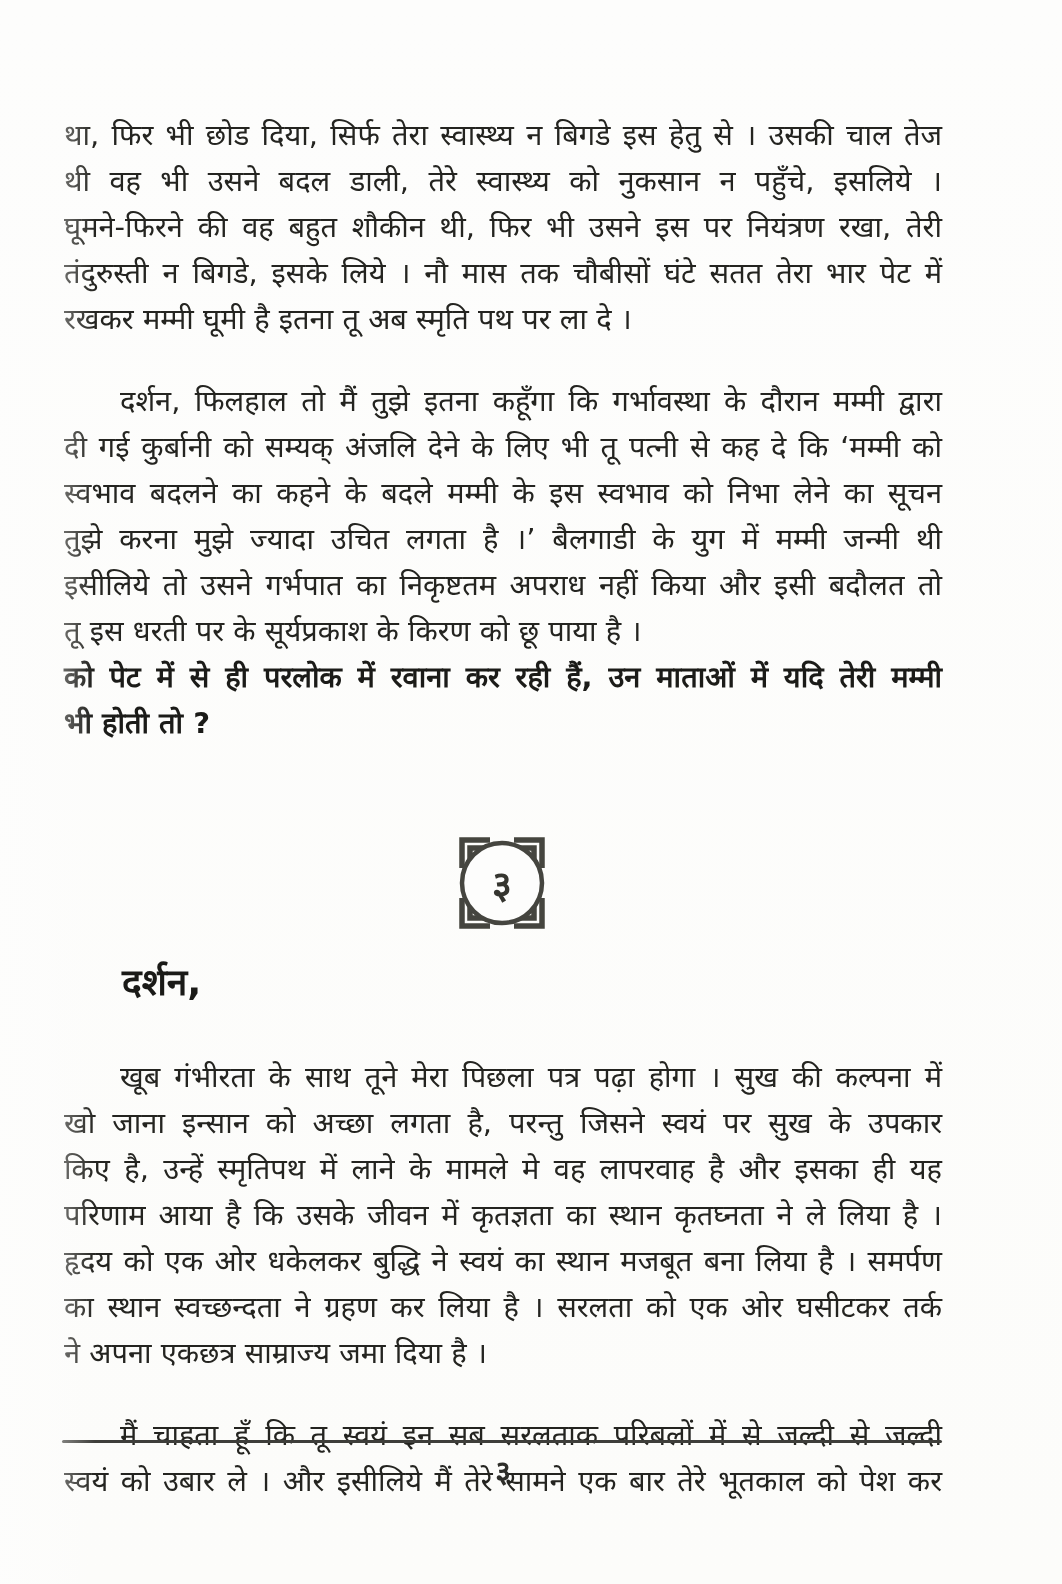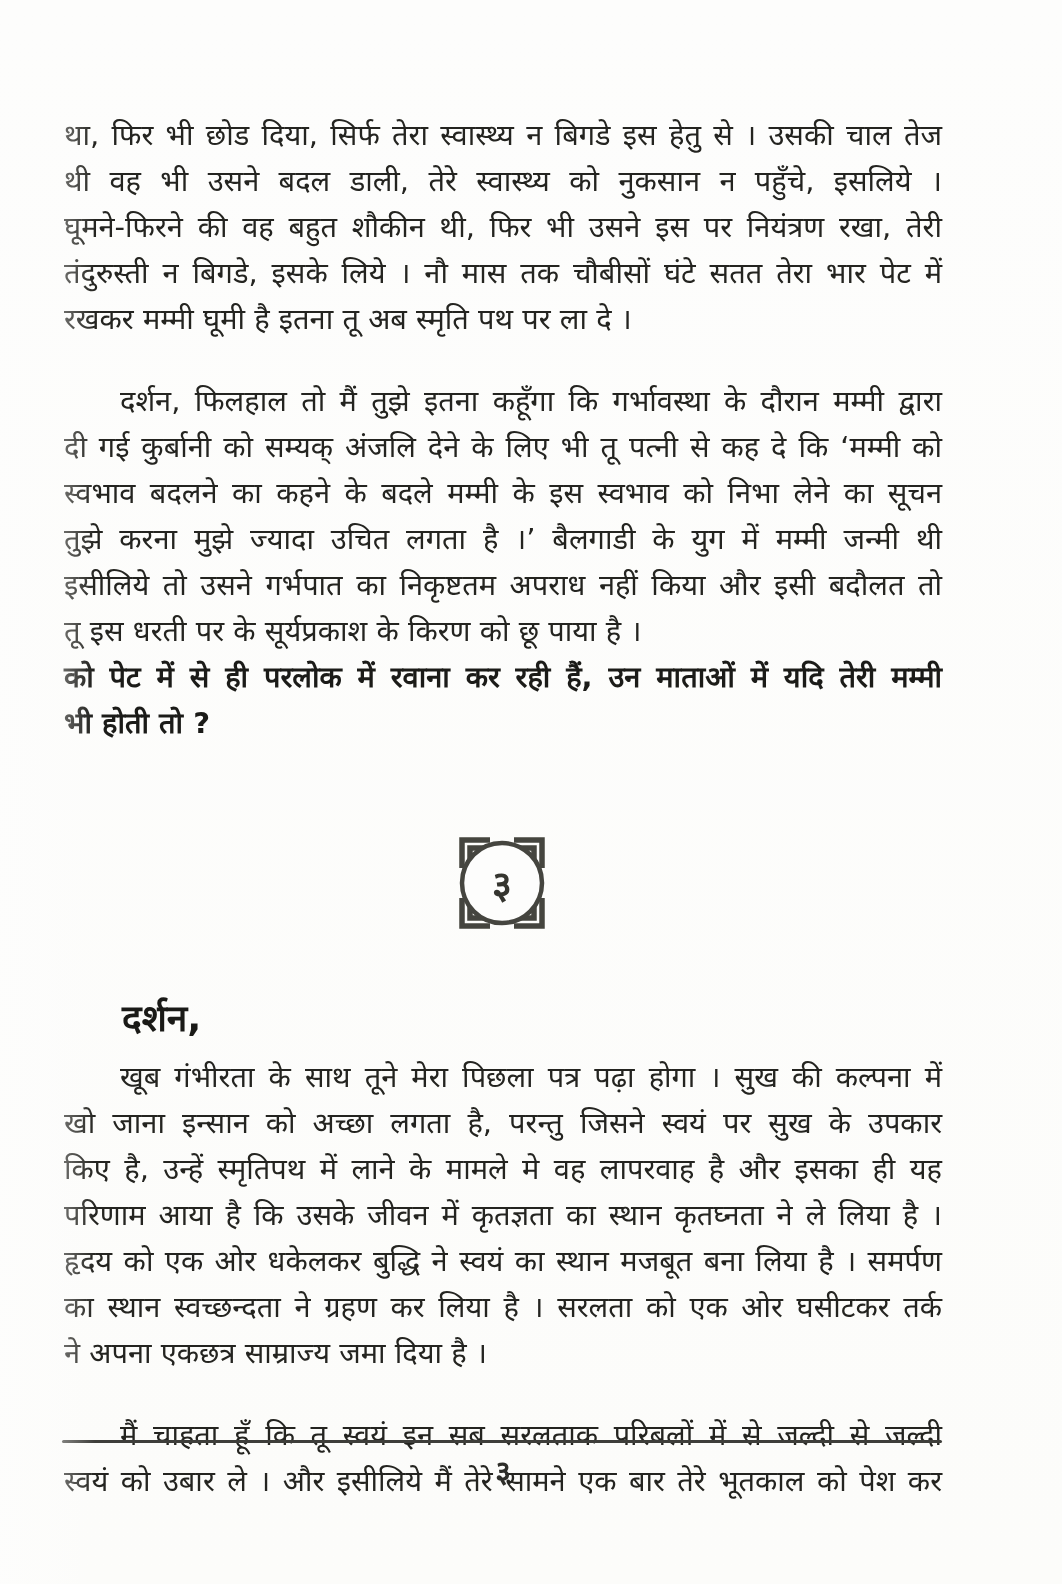--- a/index.html
+++ b/index.html
@@ -40,21 +40,21 @@
   .line.left {
     text-align: left;
     text-align-last: left;
   }
   .line.indent { text-indent: 56px; margin-top: 36px; }
   .line.bold { font-weight: 700; color: #1b1b18; }
   
   .heading {
     position: absolute;
     left: 122px;
-    top: 994px;
+    top: 958px;
     font-size: 37px;
     line-height: 50px;
     font-weight: 700;
     color: #1a1a17;
   }
   
   .ornament {
     position: absolute;
     left: 451px;
     top: 833px;

